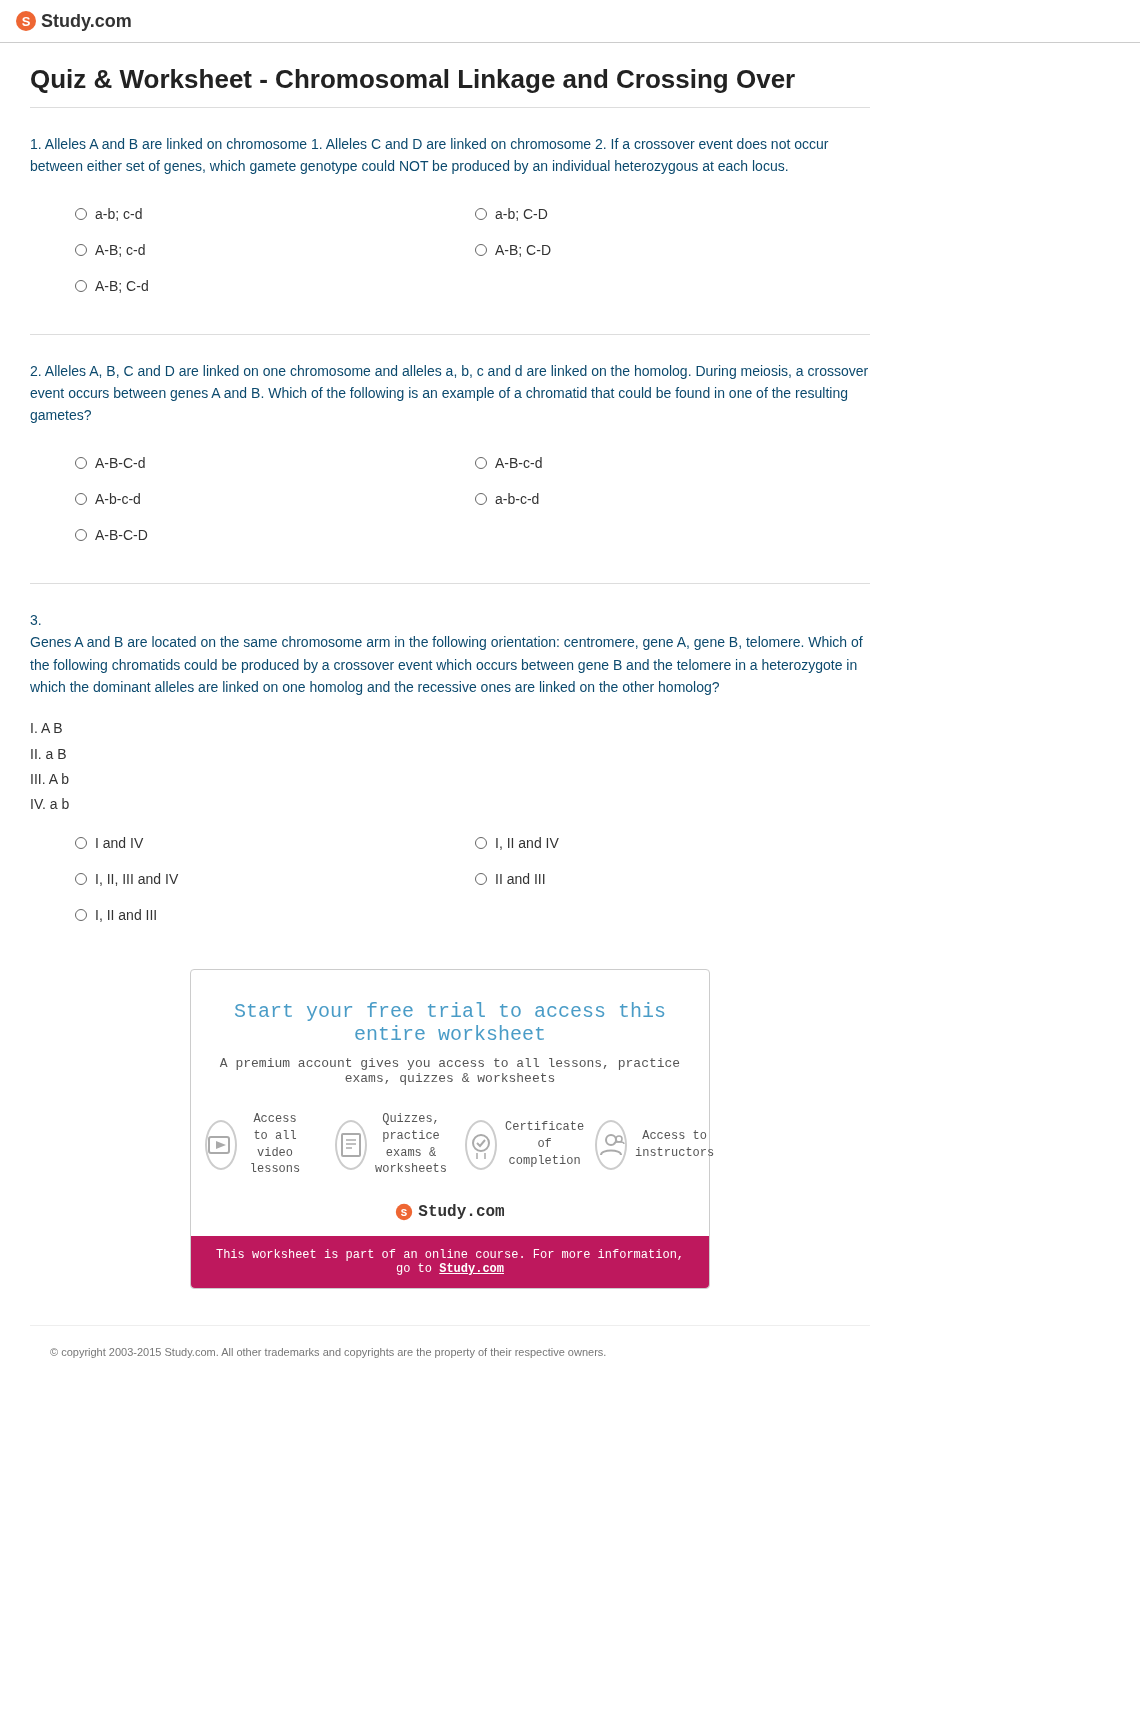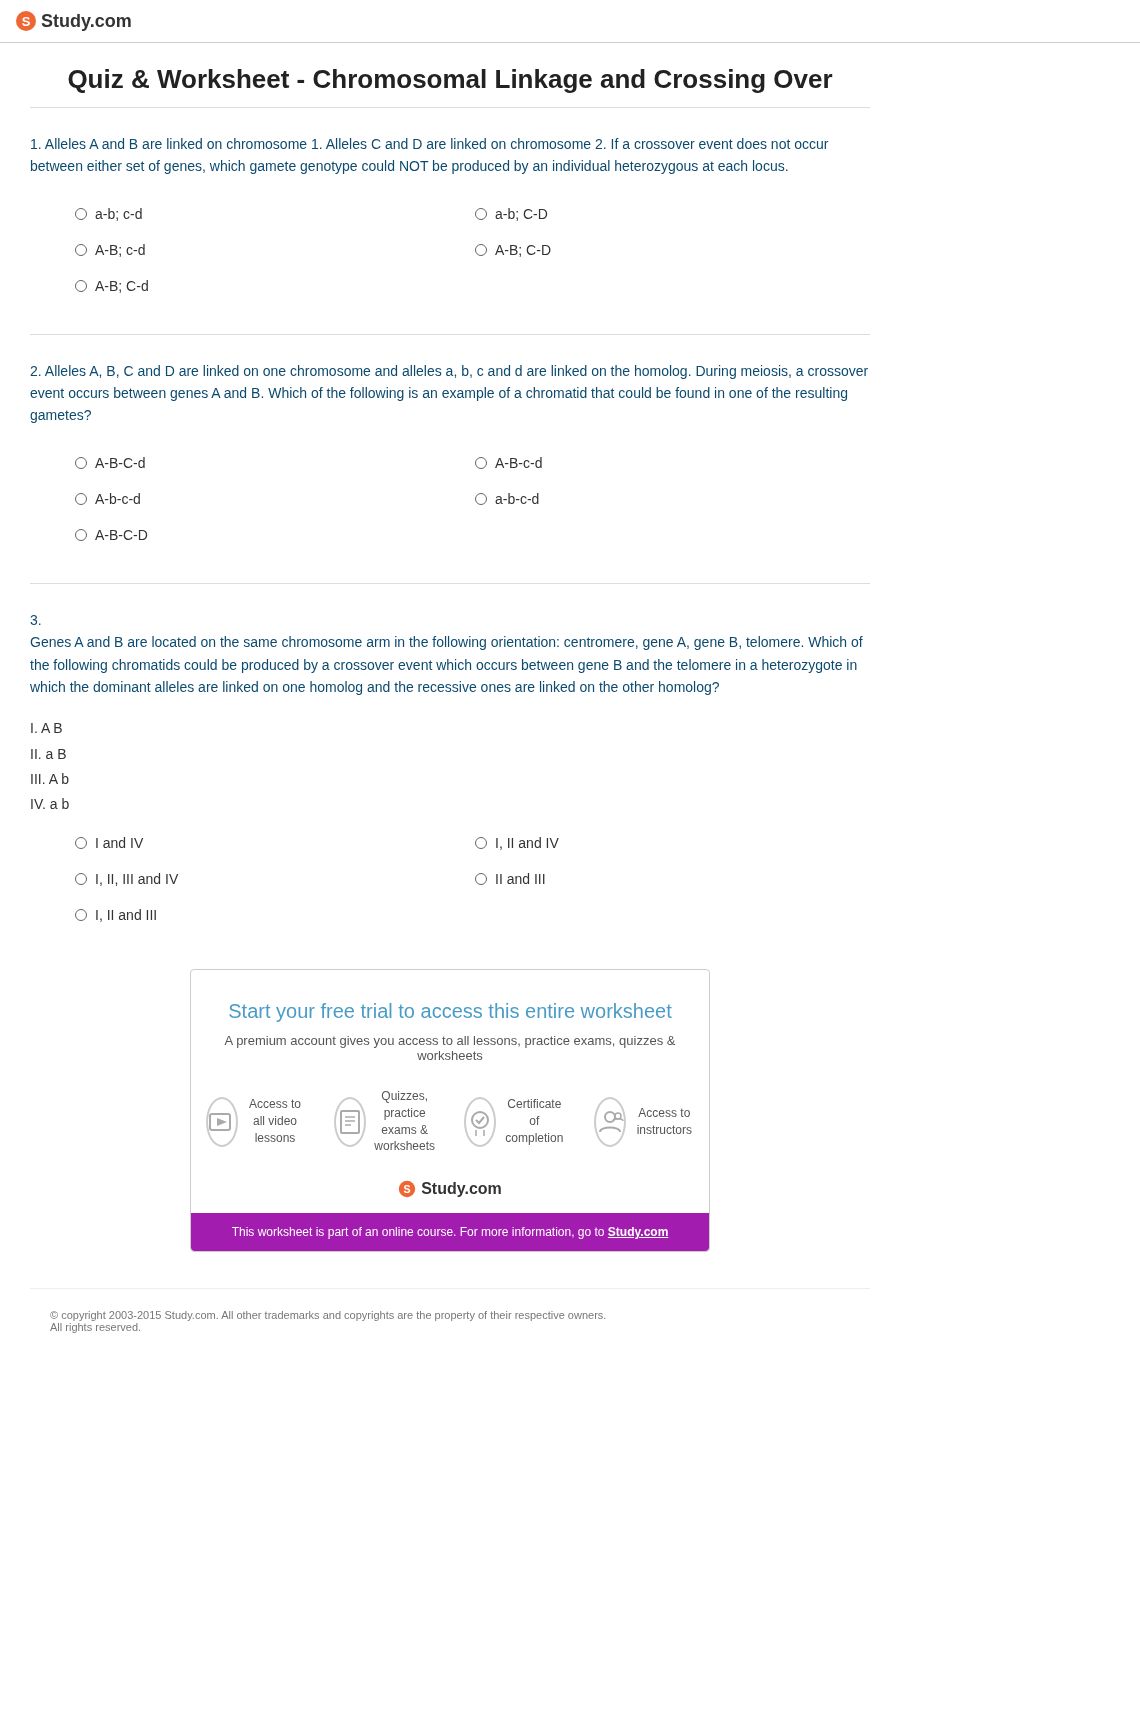--- a/index.html
+++ b/index.html
@@ -33,21 +33,20 @@
     .main-content {
       padding: 20px 30px;
       max-width: 900px;
     }
     .page-title {
       font-size: 26px;
       font-weight: bold;
       color: #222;
       margin-bottom: 4px;
       line-height: 1.3;
-      text-align: center;
     }
     .page-url {
       font-size: 11px;
       color: #1a0dab;
       margin-bottom: 20px;
     }
     .divider {
       border: none;
       border-top: 1px solid #ddd;
       margin: 10px 0;
@@ -96,20 +95,21 @@
     }
     
     .upsell-section {
       background: #fff;
       margin: 36px auto;
       max-width: 520px;
       border: 1px solid #ccc;
       border-radius: 4px;
       padding: 30px 20px 20px 20px;
       text-align: center;
+      font-family: Liberation Mono, monospace;
     }
     .upsell-title {
       font-size: 20px;
       color: #4a9cc7;
       font-weight: normal;
       margin-bottom: 10px;
     }
     .upsell-subtitle {
       font-size: 13px;
       color: #555;
@@ -146,21 +146,21 @@
       line-height: 1.4;
     }
     .upsell-logo {
       display: flex;
       align-items: center;
       justify-content: center;
       gap: 5px;
       margin-bottom: 0;
     }
     .upsell-footer {
-      background: #a21caf;
+      background: #be185d;
       margin: 15px -20px -20px -20px;
       border-radius: 0 0 4px 4px;
       padding: 12px 20px;
       font-size: 12px;
       color: #fff;
       text-align: center;
     }
     .upsell-footer a {
       color: #fff;
       font-weight: bold;
@@ -364,15 +364,14 @@
       <span class="study-logo-upsell">Study.com</span>
     </div>
     <div class="upsell-footer">
       <span>This worksheet is part of an online course. For more information, go to</span>
       <a href="#">Study.com</a>
     </div>
   </div>
 
   <div class="copyright">
     <div>© copyright 2003-2015 Study.com. All other trademarks and copyrights are the property of their respective owners.</div>
-    <div>All rights reserved.</div>
   </div>
 </div>
 
 </body></html>

